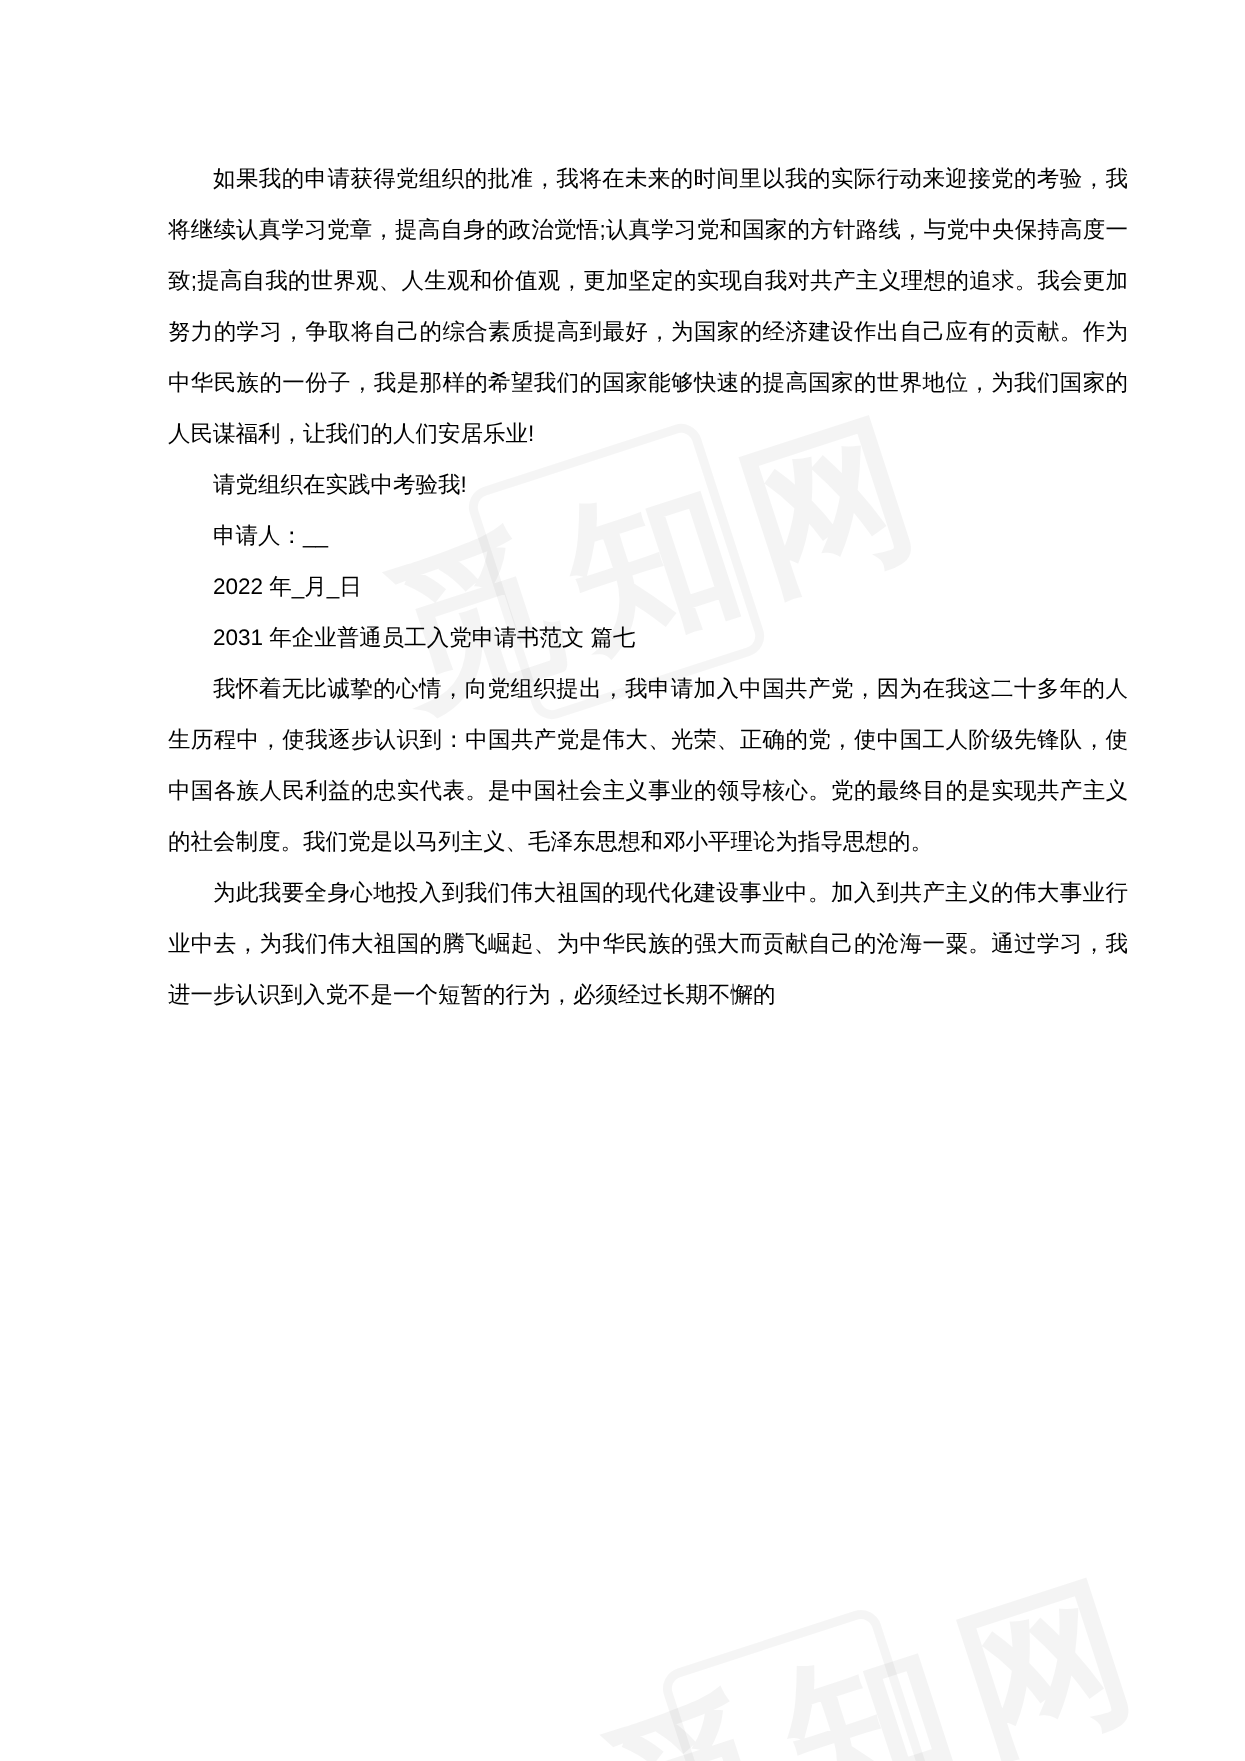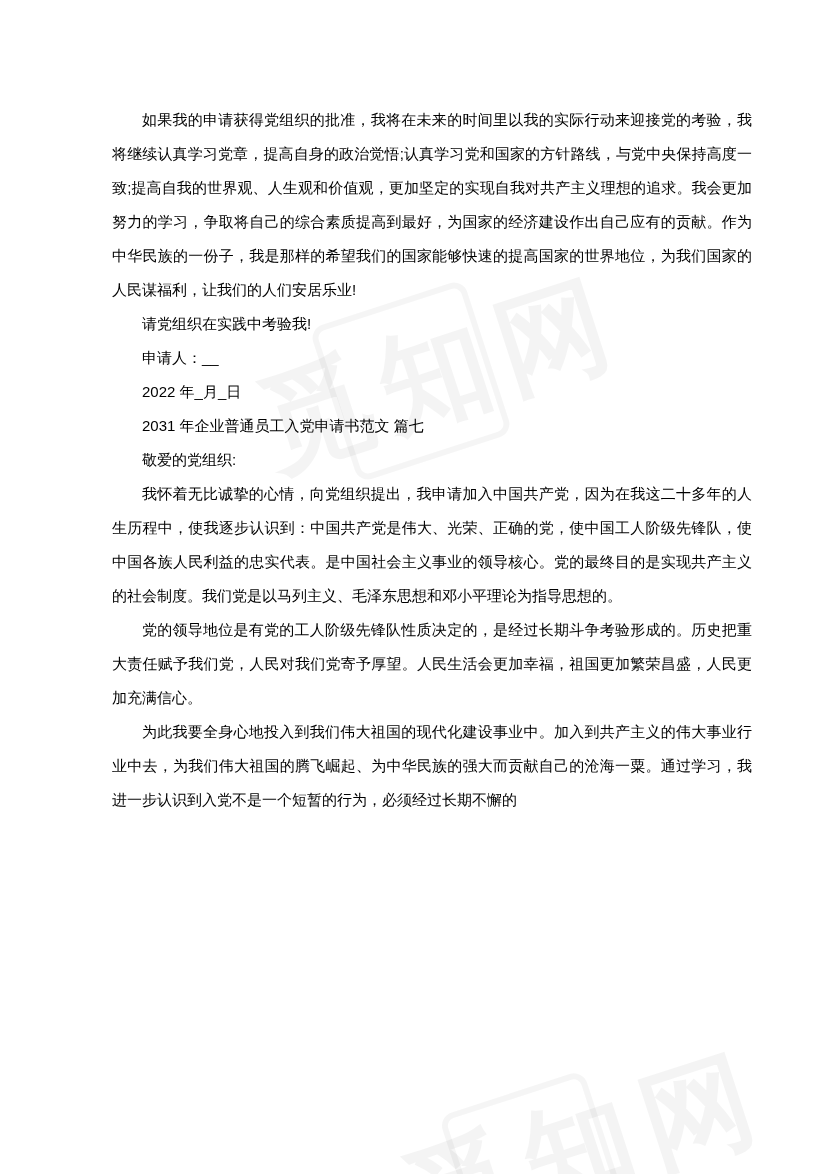--- a/index.html
+++ b/index.html
@@ -89,19 +89,17 @@
 
   <div class="watermark wm-bottom">觅知网</div>
   <div class="wm-box wm-box-bottom"></div>
 
   <div class="content">
     <p class="para">如果我的申请获得党组织的批准，我将在未来的时间里以我的实际行动来迎接党的考验，我将继续认真学习党章，提高自身的政治觉悟;认真学习党和国家的方针路线，与党中央保持高度一致;提高自我的世界观、人生观和价值观，更加坚定的实现自我对共产主义理想的追求。我会更加努力的学习，争取将自己的综合素质提高到最好，为国家的经济建设作出自己应有的贡献。作为中华民族的一份子，我是那样的希望我们的国家能够快速的提高国家的世界地位，为我们国家的人民谋福利，让我们的人们安居乐业!</p>
     <p class="para">请党组织在实践中考验我!</p>
     <p class="para">申请人：__</p>
     <p class="para">2022 年_月_日</p>
     <p class="para">2031 年企业普通员工入党申请书范文 篇七</p>
-    <p class="para">敬爱的党组织:</p>
     <p class="para">我怀着无比诚挚的心情，向党组织提出，我申请加入中国共产党，因为在我这二十多年的人生历程中，使我逐步认识到：中国共产党是伟大、光荣、正确的党，使中国工人阶级先锋队，使中国各族人民利益的忠实代表。是中国社会主义事业的领导核心。党的最终目的是实现共产主义的社会制度。我们党是以马列主义、毛泽东思想和邓小平理论为指导思想的。</p>
-    <p class="para">党的领导地位是有党的工人阶级先锋队性质决定的，是经过长期斗争考验形成的。历史把重大责任赋予我们党，人民对我们党寄予厚望。人民生活会更加幸福，祖国更加繁荣昌盛，人民更加充满信心。</p>
     <p class="para">为此我要全身心地投入到我们伟大祖国的现代化建设事业中。加入到共产主义的伟大事业行业中去，为我们伟大祖国的腾飞崛起、为中华民族的强大而贡献自己的沧海一粟。通过学习，我进一步认识到入党不是一个短暂的行为，必须经过长期不懈的</p>
   </div>
 
 </div>
 
 </body></html>

